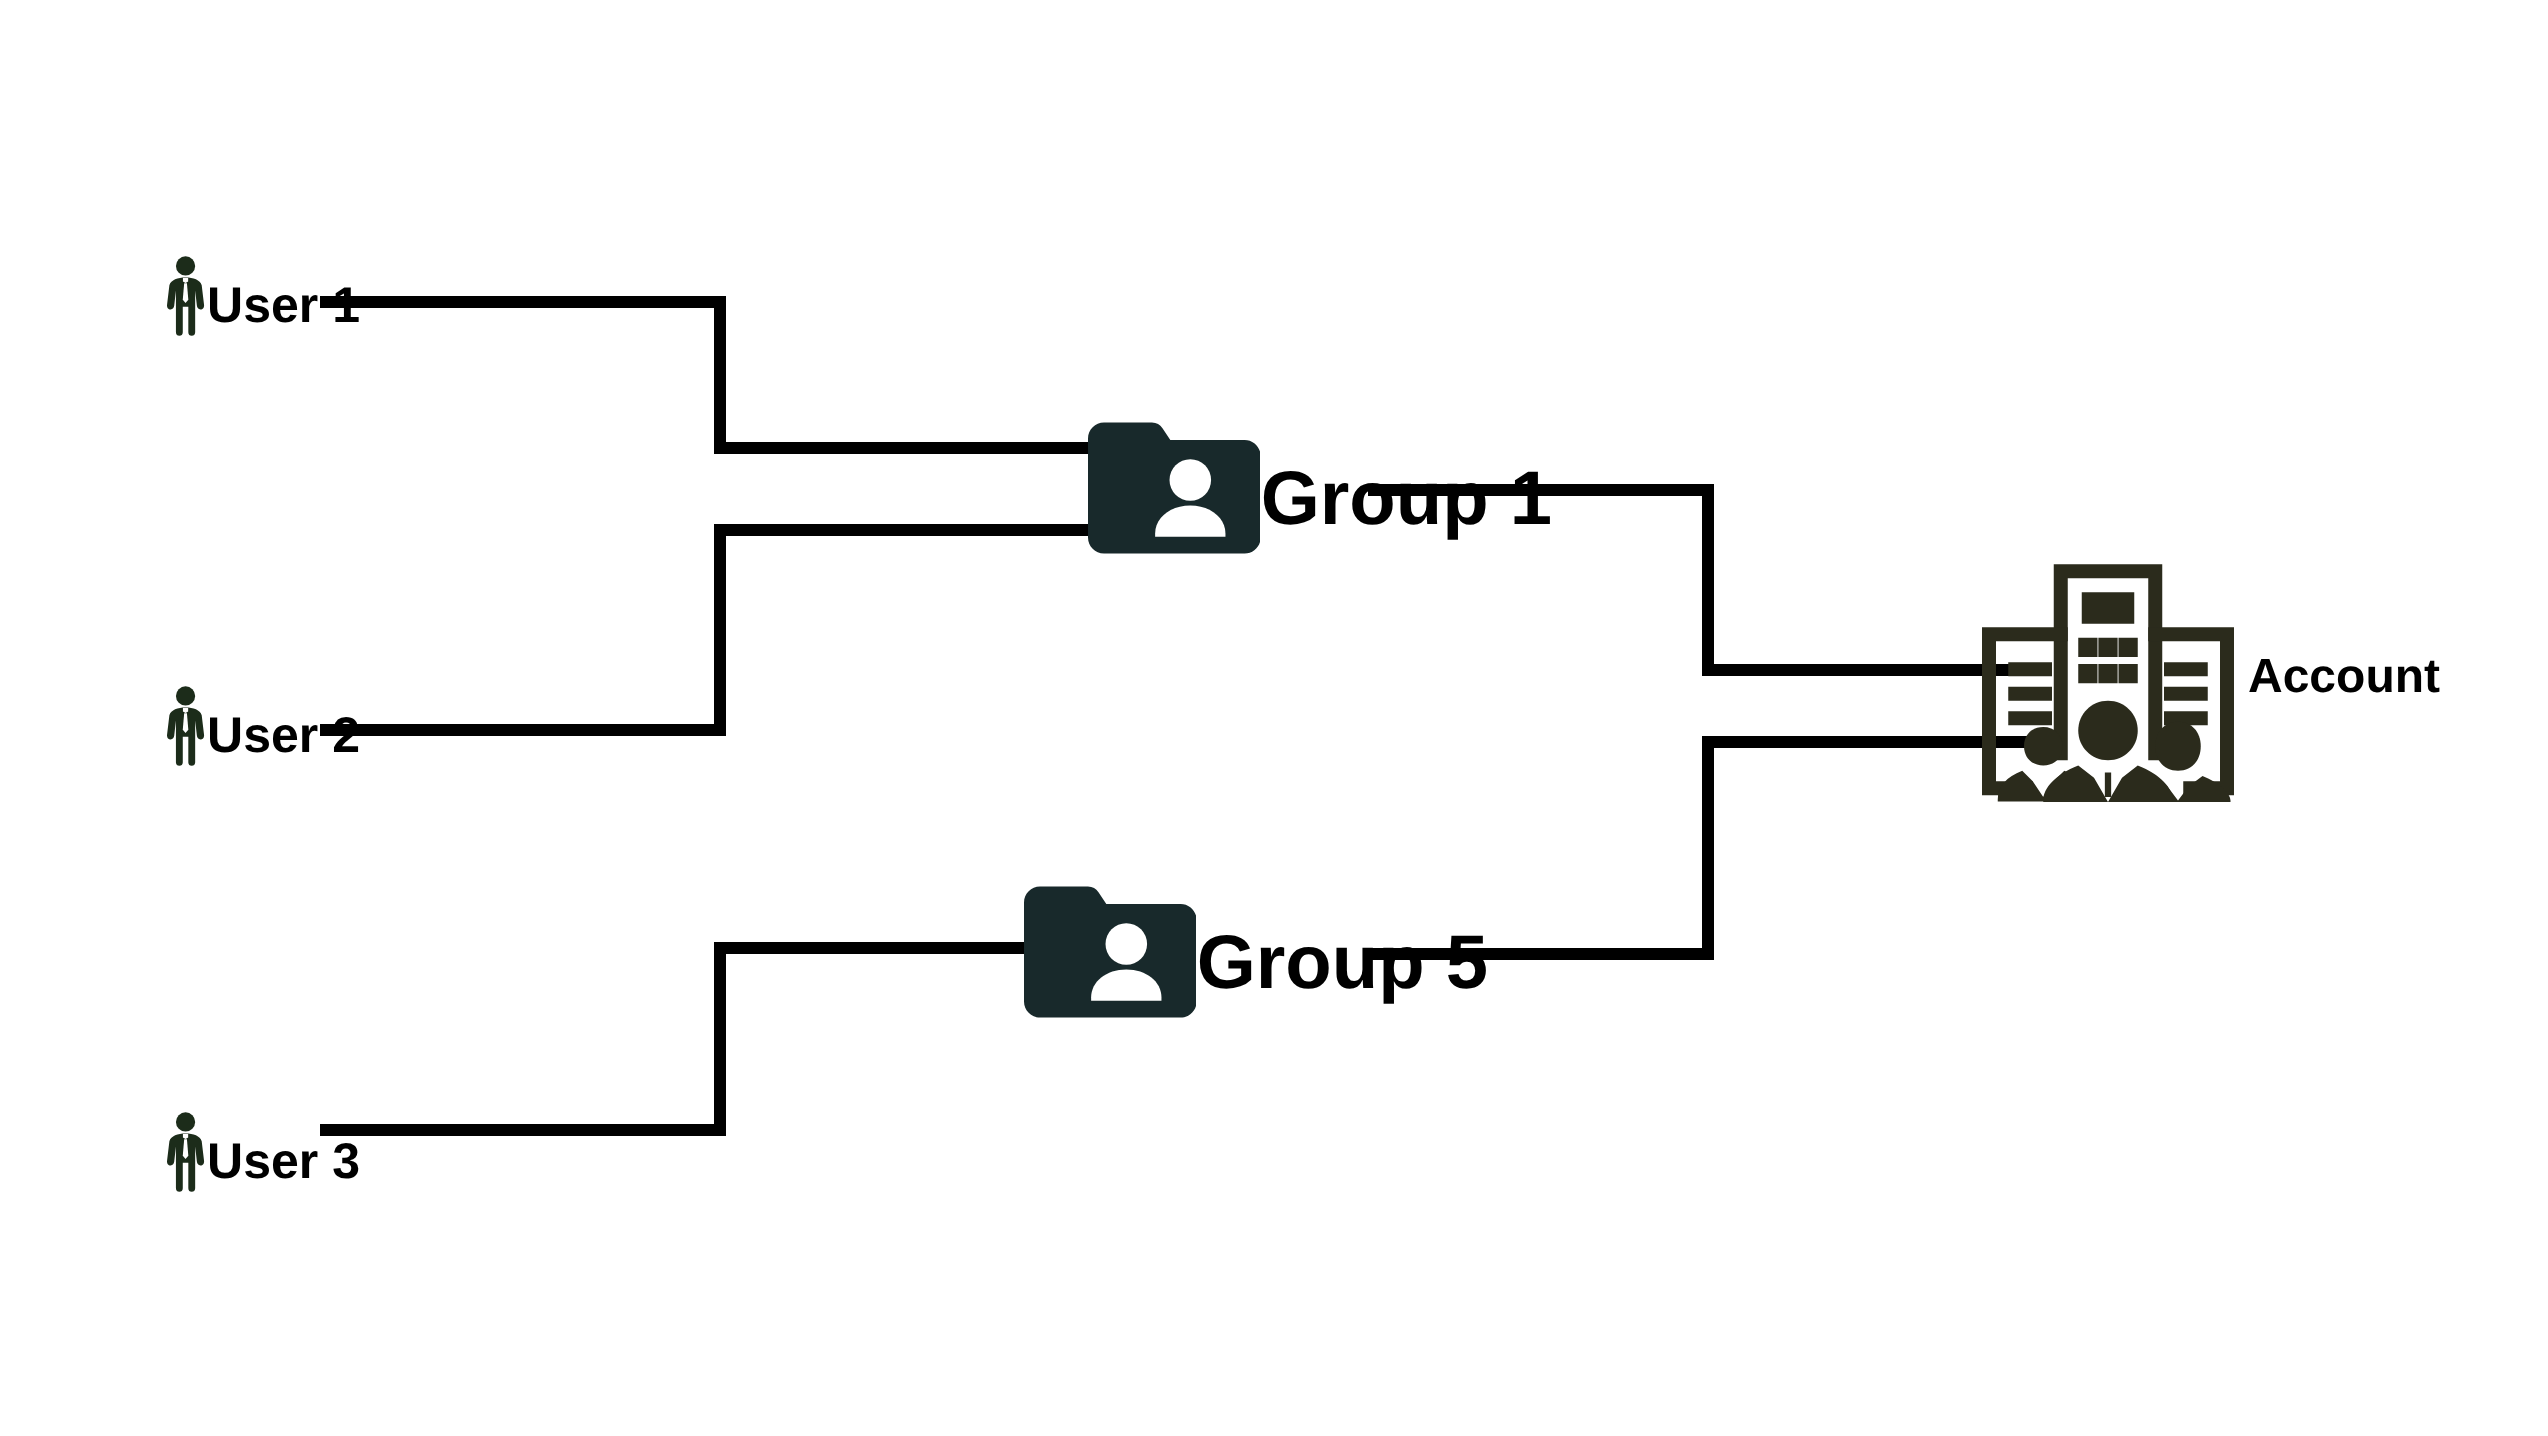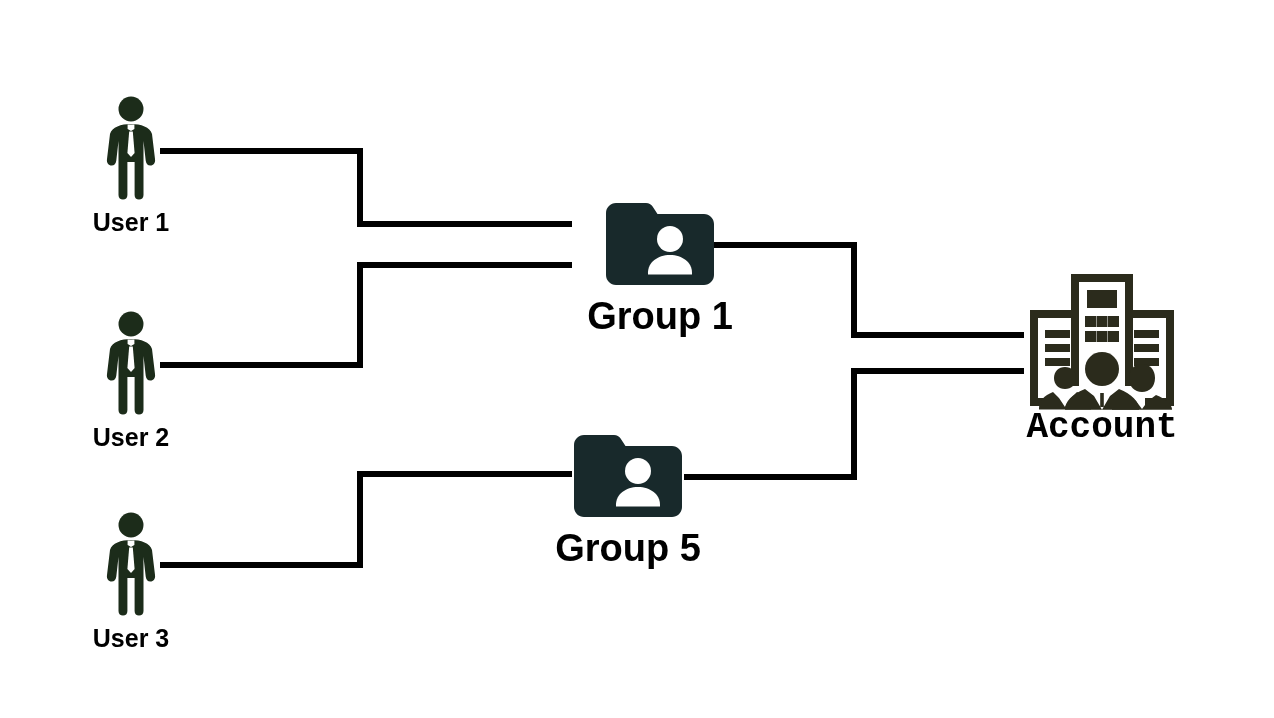--- a/index.html
+++ b/index.html
@@ -21,41 +21,39 @@
   .svg-layer {
     position: absolute;
     left: 0;
     top: 0;
     width: 1274px;
     height: 718px;
   }
   .node {
     position: absolute;
     display: flex;
-    flex-direction: column;
     align-items: center;
   }
   .node-label {
     color: #000000;
     font-weight: bold;
     white-space: nowrap;
     line-height: 1;
   }
   .user-node .node-label {
     font-size: 25px;
     margin-top: 10px;
   }
   .group-node .node-label {
     font-size: 38px;
     margin-top: 12px;
   }
   .account-node .node-label {
-    font-size: 36px;
+    font-size: 24px;
     margin-top: 0;
-    font-family: Liberation Mono, monospace;
   }
   .icon-box {
     display: block;
   }
 </style>
 </head>
 <body>
 
 <div id="diagram-canvas">
 
@@ -95,21 +93,21 @@
         <path d="M28 28 C18 28 9 31 7 38 L4 63 C3.4 67 5.6 69.5 8.6 69.5 C11.3 69.5 13 67.6 13.3 64.5 L15.5 45 L15.5 99 C15.5 102 17.4 103.6 20 103.6 C22.6 103.6 24.4 102 24.4 99 L24.4 66 L31.6 66 L31.6 99 C31.6 102 33.4 103.6 36 103.6 C38.6 103.6 40.5 102 40.5 99 L40.5 45 L42.7 64.5 C43 67.6 44.7 69.5 47.4 69.5 C50.4 69.5 52.6 67 52 63 L49 38 C47 31 38 28 28 28 Z"></path>
       </g>
       <g fill="#ffffff">
         <path d="M24.6 28.5 L31.4 28.5 L31.4 33 L28 35 L24.6 33 Z"></path>
         <path d="M26.2 35.5 L29.8 35.5 L31.6 57 L28 61 L24.4 57 Z"></path>
       </g>
     </svg>
     <div class="node-label">User 2</div>
   </div>
 
-  <div class="node user-node" style="left:82px; top:512px; width:98px;justify-content:space-between;">
+  <div class="node user-node" style="left:82px; top:524px; width:98px;justify-content:space-between;">
     <svg class="icon-box" width="56" height="104" viewBox="0 0 56 104" xmlns="http://www.w3.org/2000/svg">
       <g fill="#1c2c1a">
         <circle cx="28" cy="13" r="12.5"></circle>
         <path d="M28 28 C18 28 9 31 7 38 L4 63 C3.4 67 5.6 69.5 8.6 69.5 C11.3 69.5 13 67.6 13.3 64.5 L15.5 45 L15.5 99 C15.5 102 17.4 103.6 20 103.6 C22.6 103.6 24.4 102 24.4 99 L24.4 66 L31.6 66 L31.6 99 C31.6 102 33.4 103.6 36 103.6 C38.6 103.6 40.5 102 40.5 99 L40.5 45 L42.7 64.5 C43 67.6 44.7 69.5 47.4 69.5 C50.4 69.5 52.6 67 52 63 L49 38 C47 31 38 28 28 28 Z"></path>
       </g>
       <g fill="#ffffff">
         <path d="M24.6 28.5 L31.4 28.5 L31.4 33 L28 35 L24.6 33 Z"></path>
         <path d="M26.2 35.5 L29.8 35.5 L31.6 57 L28 61 L24.4 57 Z"></path>
       </g>
     </svg>

